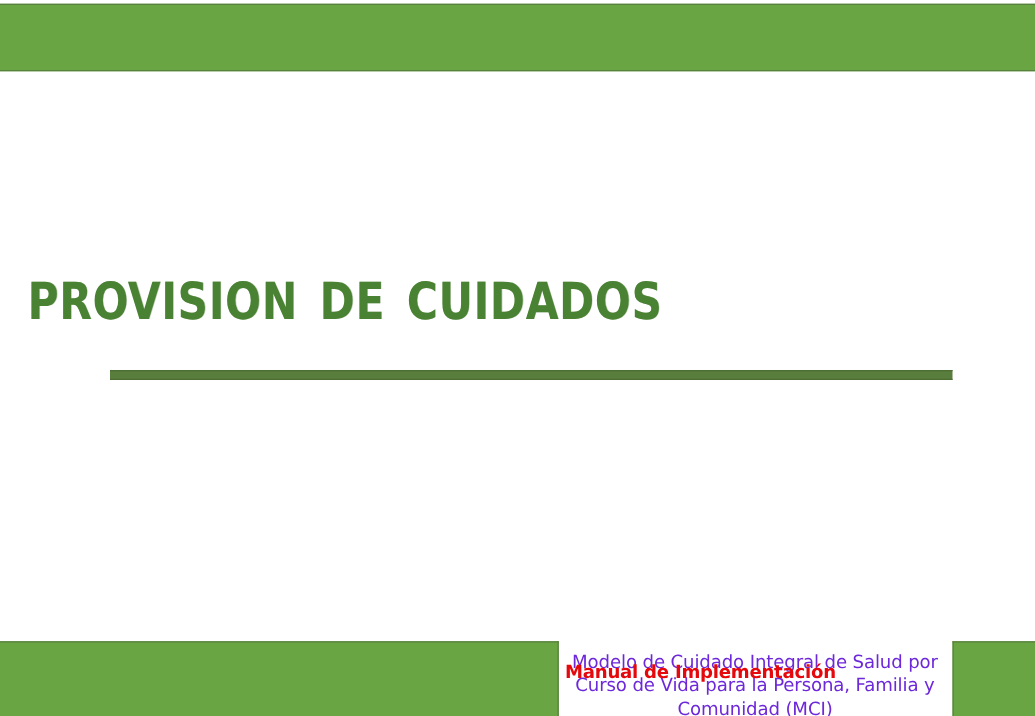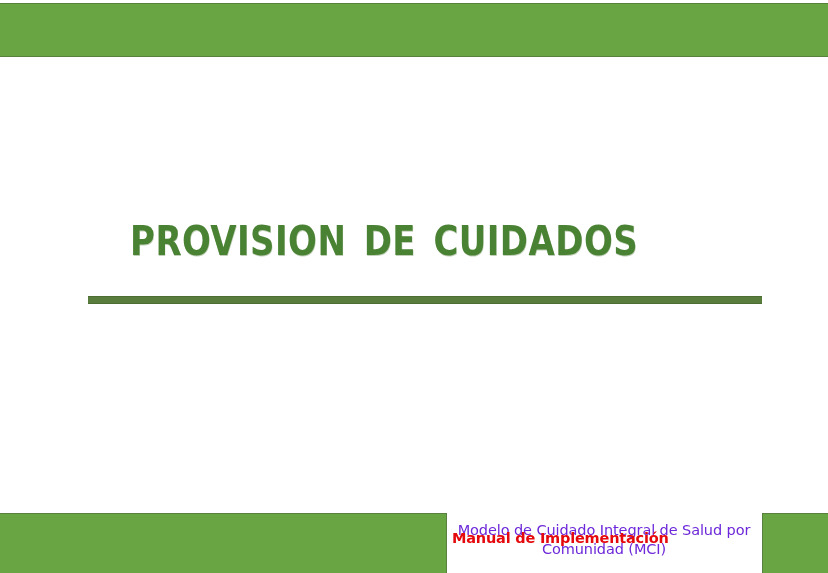--- a/index.html
+++ b/index.html
@@ -52,21 +52,20 @@
     border-right: none;
     border-bottom: none;
   }
 
   
   .title-block {
     position: absolute;
     left: 0px;
     top: 205px;
     width: 769px;
-    text-align: center;
   }
   .slide-title {
     display: inline-block;
     margin: 0;
     font-family: "DejaVu Sans Condensed", "Liberation Sans Narrow", "Liberation Sans", sans-serif;
     font-weight: bold;
     font-size: 59px;
     line-height: 1.0;
     letter-spacing: 0.5px;
     color: #4a8234;
@@ -138,20 +137,21 @@
   </div>
 
   <div class="divider"></div>
 
   <div class="bar bar-bottom-left"></div>
 
   <div class="bar bar-bottom-right"></div>
 
   <div class="footer-text">
     <p class="footer-subtitle">Modelo de Cuidado Integral de Salud por</p>
+    <p class="footer-subtitle">Curso de Vida para la Persona, Familia y</p>
     <p class="footer-subtitle">Comunidad (MCI)</p>
   </div>
 
   <div class="footer-overlay">
     <p class="manual-label">Manual de Implementación</p>
   </div>
 
 </div>
 
 </body></html>

